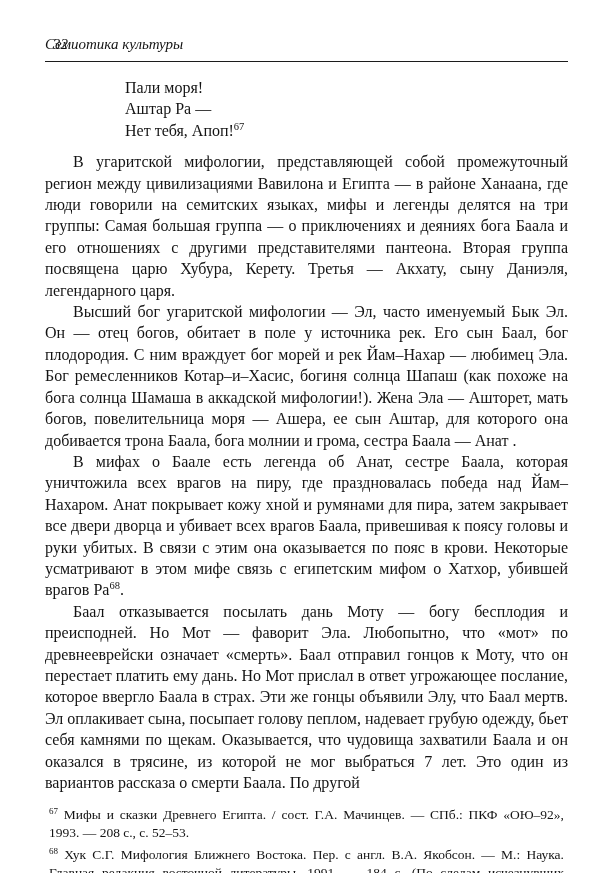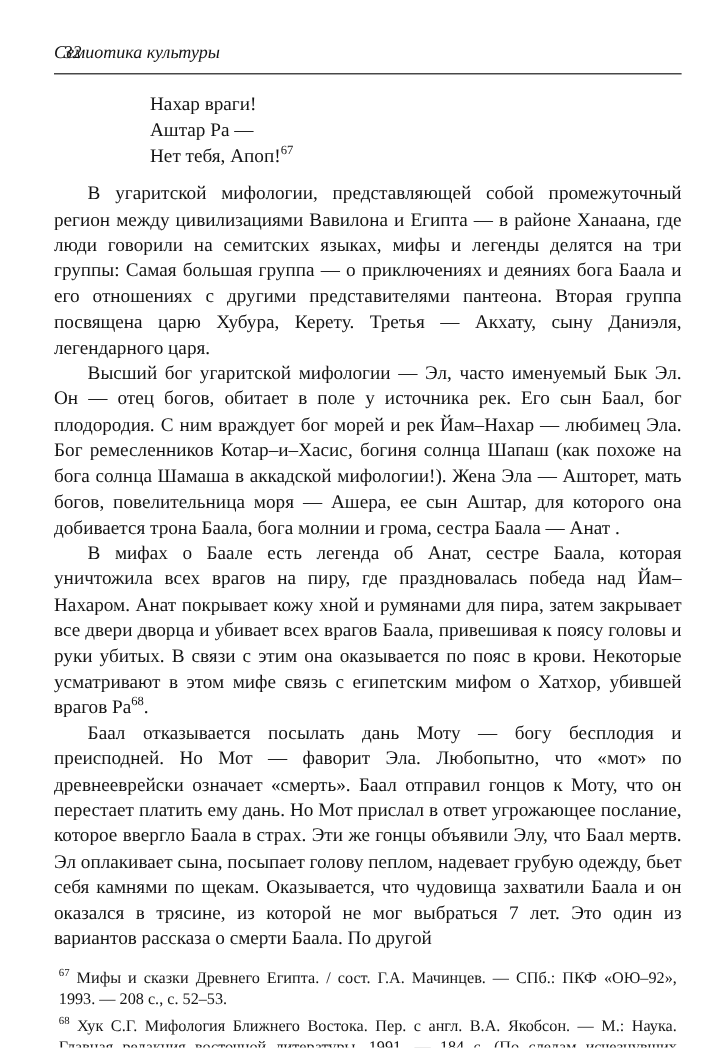--- a/index.html
+++ b/index.html
@@ -82,21 +82,21 @@
 
 <div class="page">
 
   <div class="running-header">
     <span class="page-number">32</span>
     <span class="running-title">Семиотика культуры</span>
   </div>
   <hr class="header-rule">
 
   <div class="verse">
-    <div>Нахар враги!</div>
+    <div>Пали моря!</div>
     <div>Аштар Ра —</div>
     <div><span>Нет тебя, Апоп!</span><sup>67</sup></div>
   </div>
 
   <div class="body-text">
     <p>В угаритской мифологии, представляющей собой промежуточный регион между цивилизациями Вавилона и Египта — в районе Ханаана, где люди говорили на семитских языках, мифы и легенды делятся на три группы: Самая большая группа — о приключениях и деяниях бога Баала и его отношениях с другими представителями пантеона. Вторая группа посвящена царю Хубура, Керету. Третья — Акхату, сыну Даниэля, легендарного царя.</p>
     <p>Высший бог угаритской мифологии — Эл, часто именуемый Бык Эл. Он — отец богов, обитает в поле у источника рек. Его сын Баал, бог плодородия. С ним враждует бог морей и рек Йам–Нахар — любимец Эла. Бог ремесленников Котар–и–Хасис, богиня солнца Шапаш (как похоже на бога солнца Шамаша в аккадской мифологии!). Жена Эла — Ашторет, мать богов, повелительница моря — Ашера, ее сын Аштар, для которого она добивается трона Баала, бога молнии и грома, сестра Баала — Анат .</p>
     <p><span>В мифах о Баале есть легенда об Анат, сестре Баала, которая уничтожила всех врагов на пиру, где праздновалась победа над Йам–Нахаром. Анат покрывает кожу хной и румянами для пира, затем закрывает все двери дворца и убивает всех врагов Баала, привешивая к поясу головы и руки убитых. В связи с этим она оказывается по пояс в крови. Некоторые усматривают в этом мифе связь с египетским мифом о Хатхор, убившей врагов Ра</span><sup>68</sup><span>.</span></p>
     <p>Баал отказывается посылать дань Моту — богу бесплодия и преисподней. Но Мот — фаворит Эла. Любопытно, что «мот» по древнееврейски означает «смерть». Баал отправил гонцов к Моту, что он перестает платить ему дань. Но Мот прислал в ответ угрожающее послание, которое ввергло Баала в страх. Эти же гонцы объявили Элу, что Баал мертв. Эл оплакивает сына, посыпает голову пеплом, надевает грубую одежду, бьет себя камнями по щекам. Оказывается, что чудовища захватили Баала и он оказался в трясине, из которой не мог выбраться 7 лет. Это один из вариантов рассказа о смерти Баала. По другой</p>
   </div>

